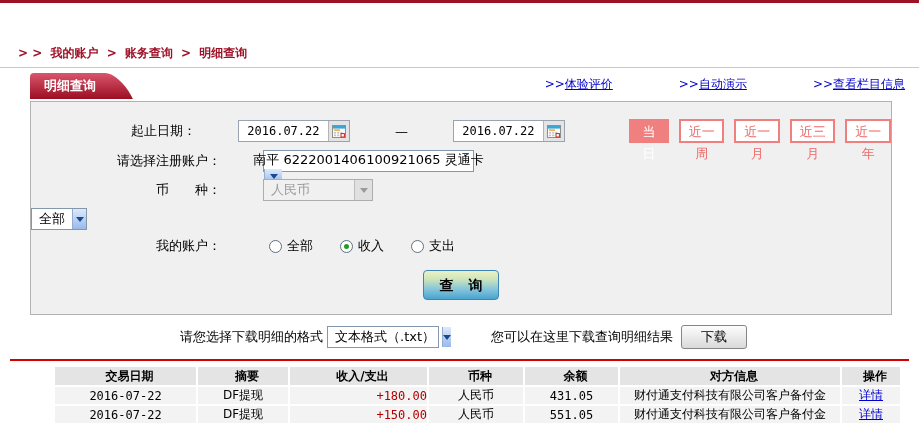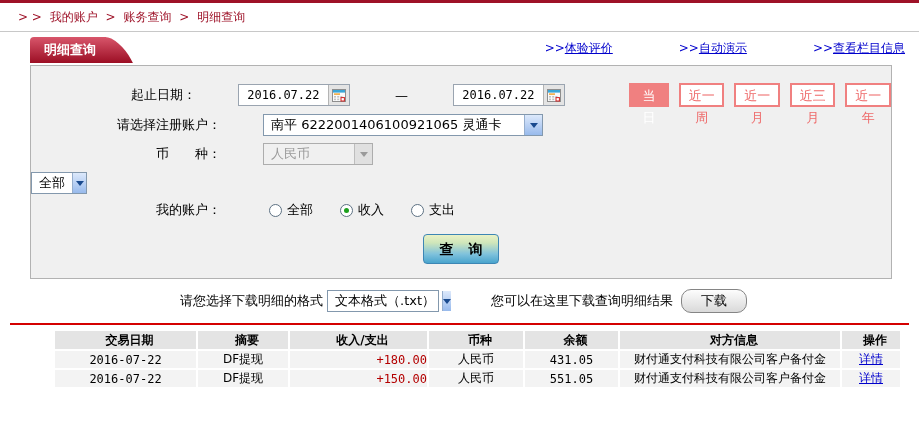--- a/index.html
+++ b/index.html
@@ -1,21 +1,21 @@
 <!DOCTYPE html>
 <html style="--brand-red: #9e1228; --tab-top: #d8566b; --tab-bottom: #9c0e24; --link-blue: #0000cc; --pink: #f08080; --pink-text: #ee6a6a; --income-red: #b40000; --divider-red: #d40000; --panel-bg: #f0f0f0;"><head>
 <meta charset="utf-8">
 <style>
   * { margin:0; padding:0; box-sizing:border-box; }
   html,body { width:919px; background:#fff; font-family:"DejaVu Sans","Liberation Sans",sans-serif; font-size:12px; color:#000; }
   body { height:424px; overflow:hidden; }
 
   
   .top-red-bar { height:3px; background:var(--brand-red,#9e1228); }
-  .breadcrumb { padding:6px 10px 5px 18px; color:var(--brand-red,#9e1228); font-weight:normal; border-bottom:1px solid #c8c8c8; }
+  .breadcrumb { padding:6px 10px 5px 18px; color:var(--brand-red,#9e1228); font-weight:bold; border-bottom:1px solid #c8c8c8;margin-top:36px; }
   .breadcrumb span { margin-right:4px; }
   .breadcrumb .crumb { cursor:pointer; }
 
   
   .tab-row { position:relative; height:31px; display:flex; align-items:flex-end; }
   .tab { position:relative; margin-left:30px; height:26px; line-height:26px; padding:0 10px 0 14px;
          background:linear-gradient(var(--tab-top,#d8566b),var(--tab-bottom,#9c0e24));
          color:#fff; font-weight:bold; font-size:13px; border-top-left-radius:4px; cursor:pointer; z-index:2; }
   .tab::after { content:""; position:absolute; top:0; right:-20px; width:30px; height:26px;
          background:linear-gradient(var(--tab-top,#d8566b),var(--tab-bottom,#9c0e24));
@@ -59,21 +59,21 @@
 
   .query-btn { display:block; margin:15px auto 0; width:76px; height:30px; border:1px solid #3d86b4; border-radius:4px;
                background:linear-gradient(#eaf2c6 0%,#cfe6ba 28%,#7fc2dc 68%,#49a4cd 100%);
                font-size:14px; font-weight:bold; letter-spacing:5px; text-indent:5px; text-align:center; line-height:28px; cursor:pointer;
                font-family:"DejaVu Sans","Liberation Sans",sans-serif; }
 
   
   .dl-row { display:flex; align-items:center; margin-top:9px; padding-left:180px; height:26px; font-size:13px; }
   .dl-row .sel { width:112px; margin-left:4px; }
   .dl-hint { margin-left:52px; }
-  .dl-btn { margin-left:8px; width:66px; height:24px; border:1px solid #858585; border-radius:10px;
+  .dl-btn { margin-left:8px; width:66px; height:24px; border:1px solid #858585; border-radius:3px;
             background:linear-gradient(#fdfdfd,#d9d9d9); font-size:13px; cursor:pointer;
             font-family:"DejaVu Sans","Liberation Sans",sans-serif; }
 
   .red-line { margin:9px 10px 0; height:2px; background:var(--divider-red,#d40000); }
 
   
   table { border-collapse:separate; border-spacing:2px; width:835px; margin:4px 31px 0 53px; table-layout:fixed; }
   th { background:#e4e4e4; font-weight:bold; height:18px; font-size:12px;padding-left:8px; }
   td { background:#f3f3f3; height:17px; text-align:center; font-size:12px; overflow:hidden; white-space:nowrap; }
   td.num { font-family:"DejaVu Sans Mono","Liberation Mono",monospace; }
@@ -148,21 +148,21 @@
       <span class="range-btn active">当日</span>
       <span class="range-btn">近一周</span>
       <span class="range-btn">近一月</span>
       <span class="range-btn">近三月</span>
       <span class="range-btn">近一年</span>
     </span>
   </div>
 
   <div class="frow">
     <span class="flabel">请选择注册账户：</span>
-    <span class="sel" style="width:280px;">
+    <span class="sel" style="width:211px;flex-direction:column;">
       <span class="txt">南平 6222001406100921065 灵通卡</span>
       <span class="arrow"></span>
     </span>
   </div>
 
 
   <div class="frow">
     <span class="flabel">币　　种：</span>
     <span class="sel disabled" style="width:110px;">
       <span class="txt">人民币</span>

